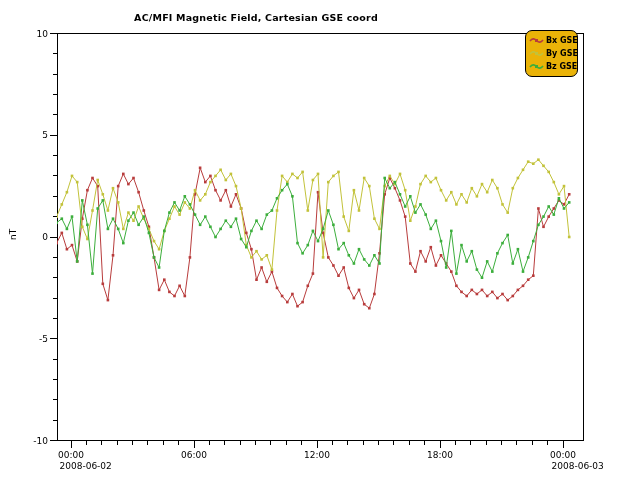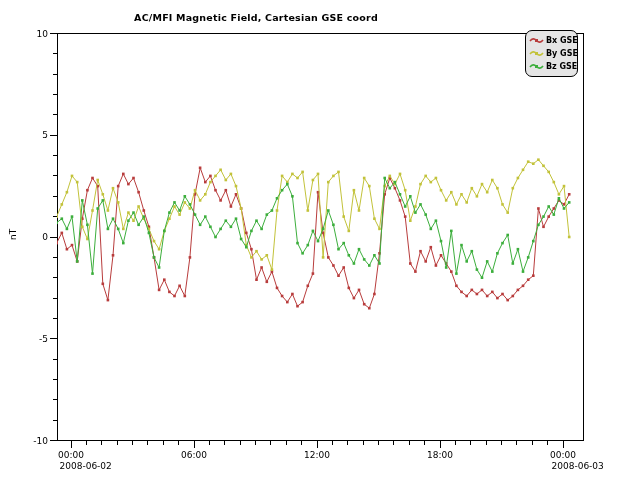--- a/index.html
+++ b/index.html
@@ -7,21 +7,21 @@
     position:relative;width:640px;height:480px;background:#ffffff;overflow:hidden;
     font-family:"DejaVu Sans",sans-serif;color:#000;
   }
   .chart-title{
     position:absolute;top:12px;left:0;width:512px;text-align:center;
     font-size:9.5px;font-weight:bold;letter-spacing:0.2px;
   }
   svg.plot{position:absolute;top:0;left:0;}
   .legend{
     position:absolute;left:525px;top:30px;width:53px;
-    border:1px solid #000;border-radius:7px;background:#e5e5e5;
+    border:1px solid #000;border-radius:7px;background:#eab308;
     padding:3px 2px 3px 3px;box-sizing:border-box;
   }
   .legend-row{display:flex;align-items:center;height:13px;}
   .legend-row .swatch{flex:0 0 15px;height:9px;margin-right:2px;}
   .legend-row .lbl{font-size:8px;font-weight:bold;white-space:nowrap;}
 </style>
 </head>
 <body>
 
 <div class="screen">

